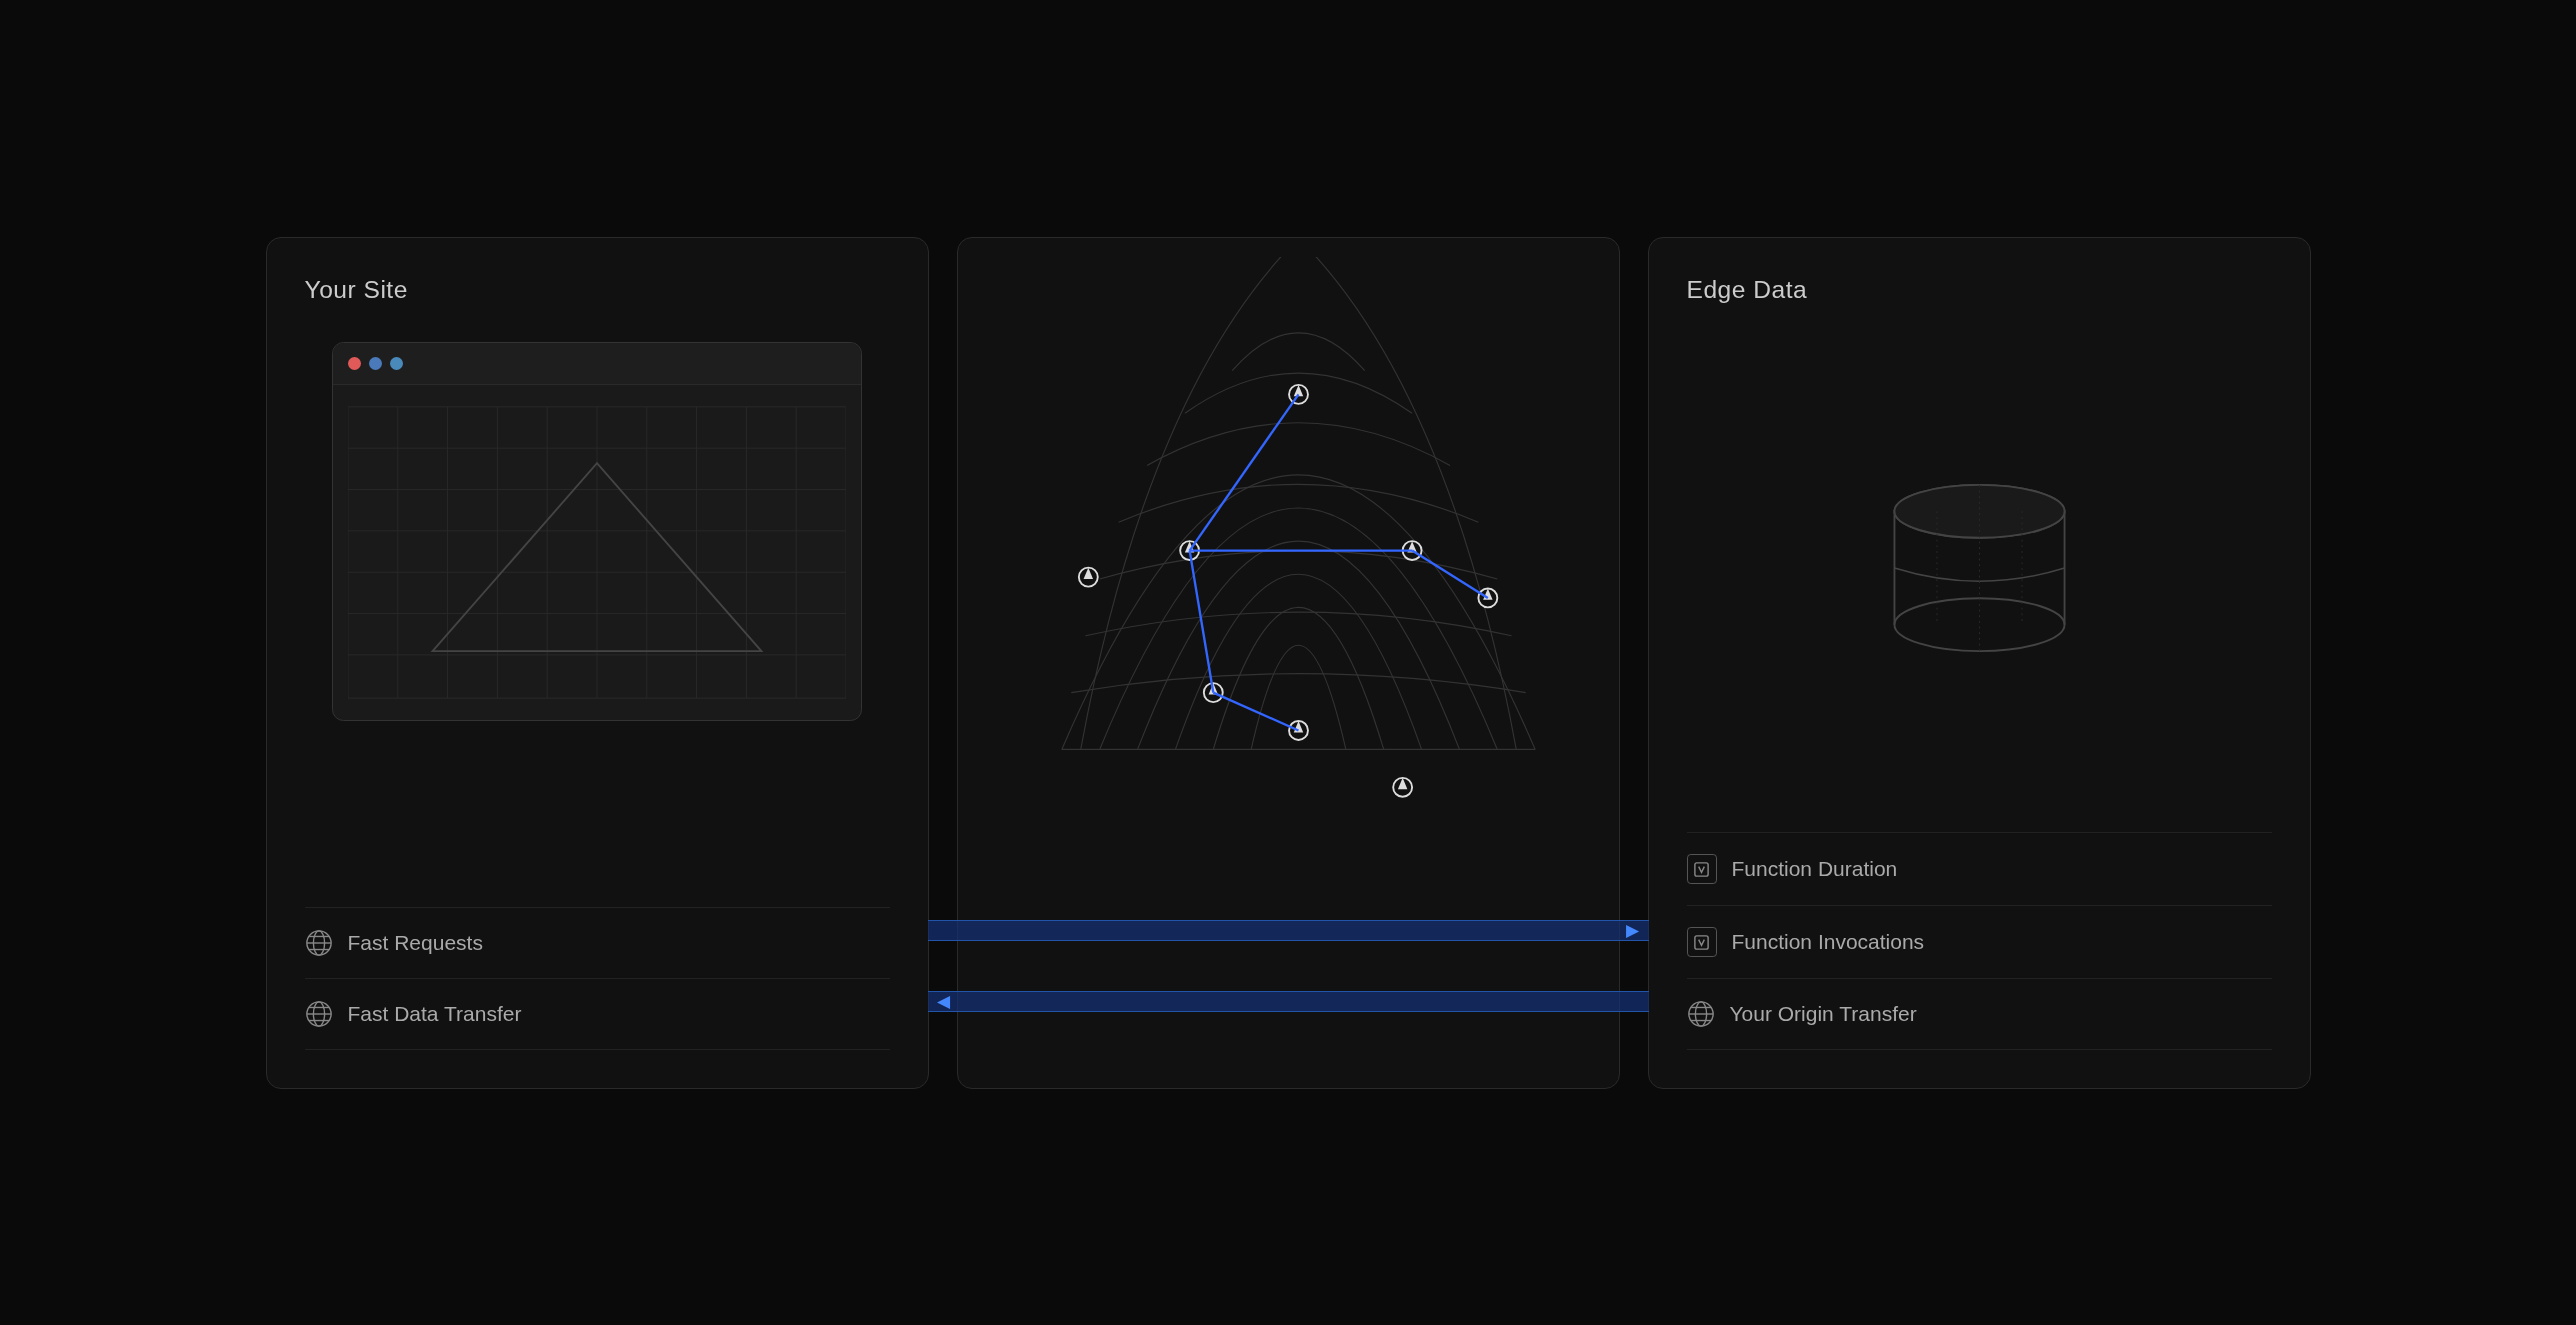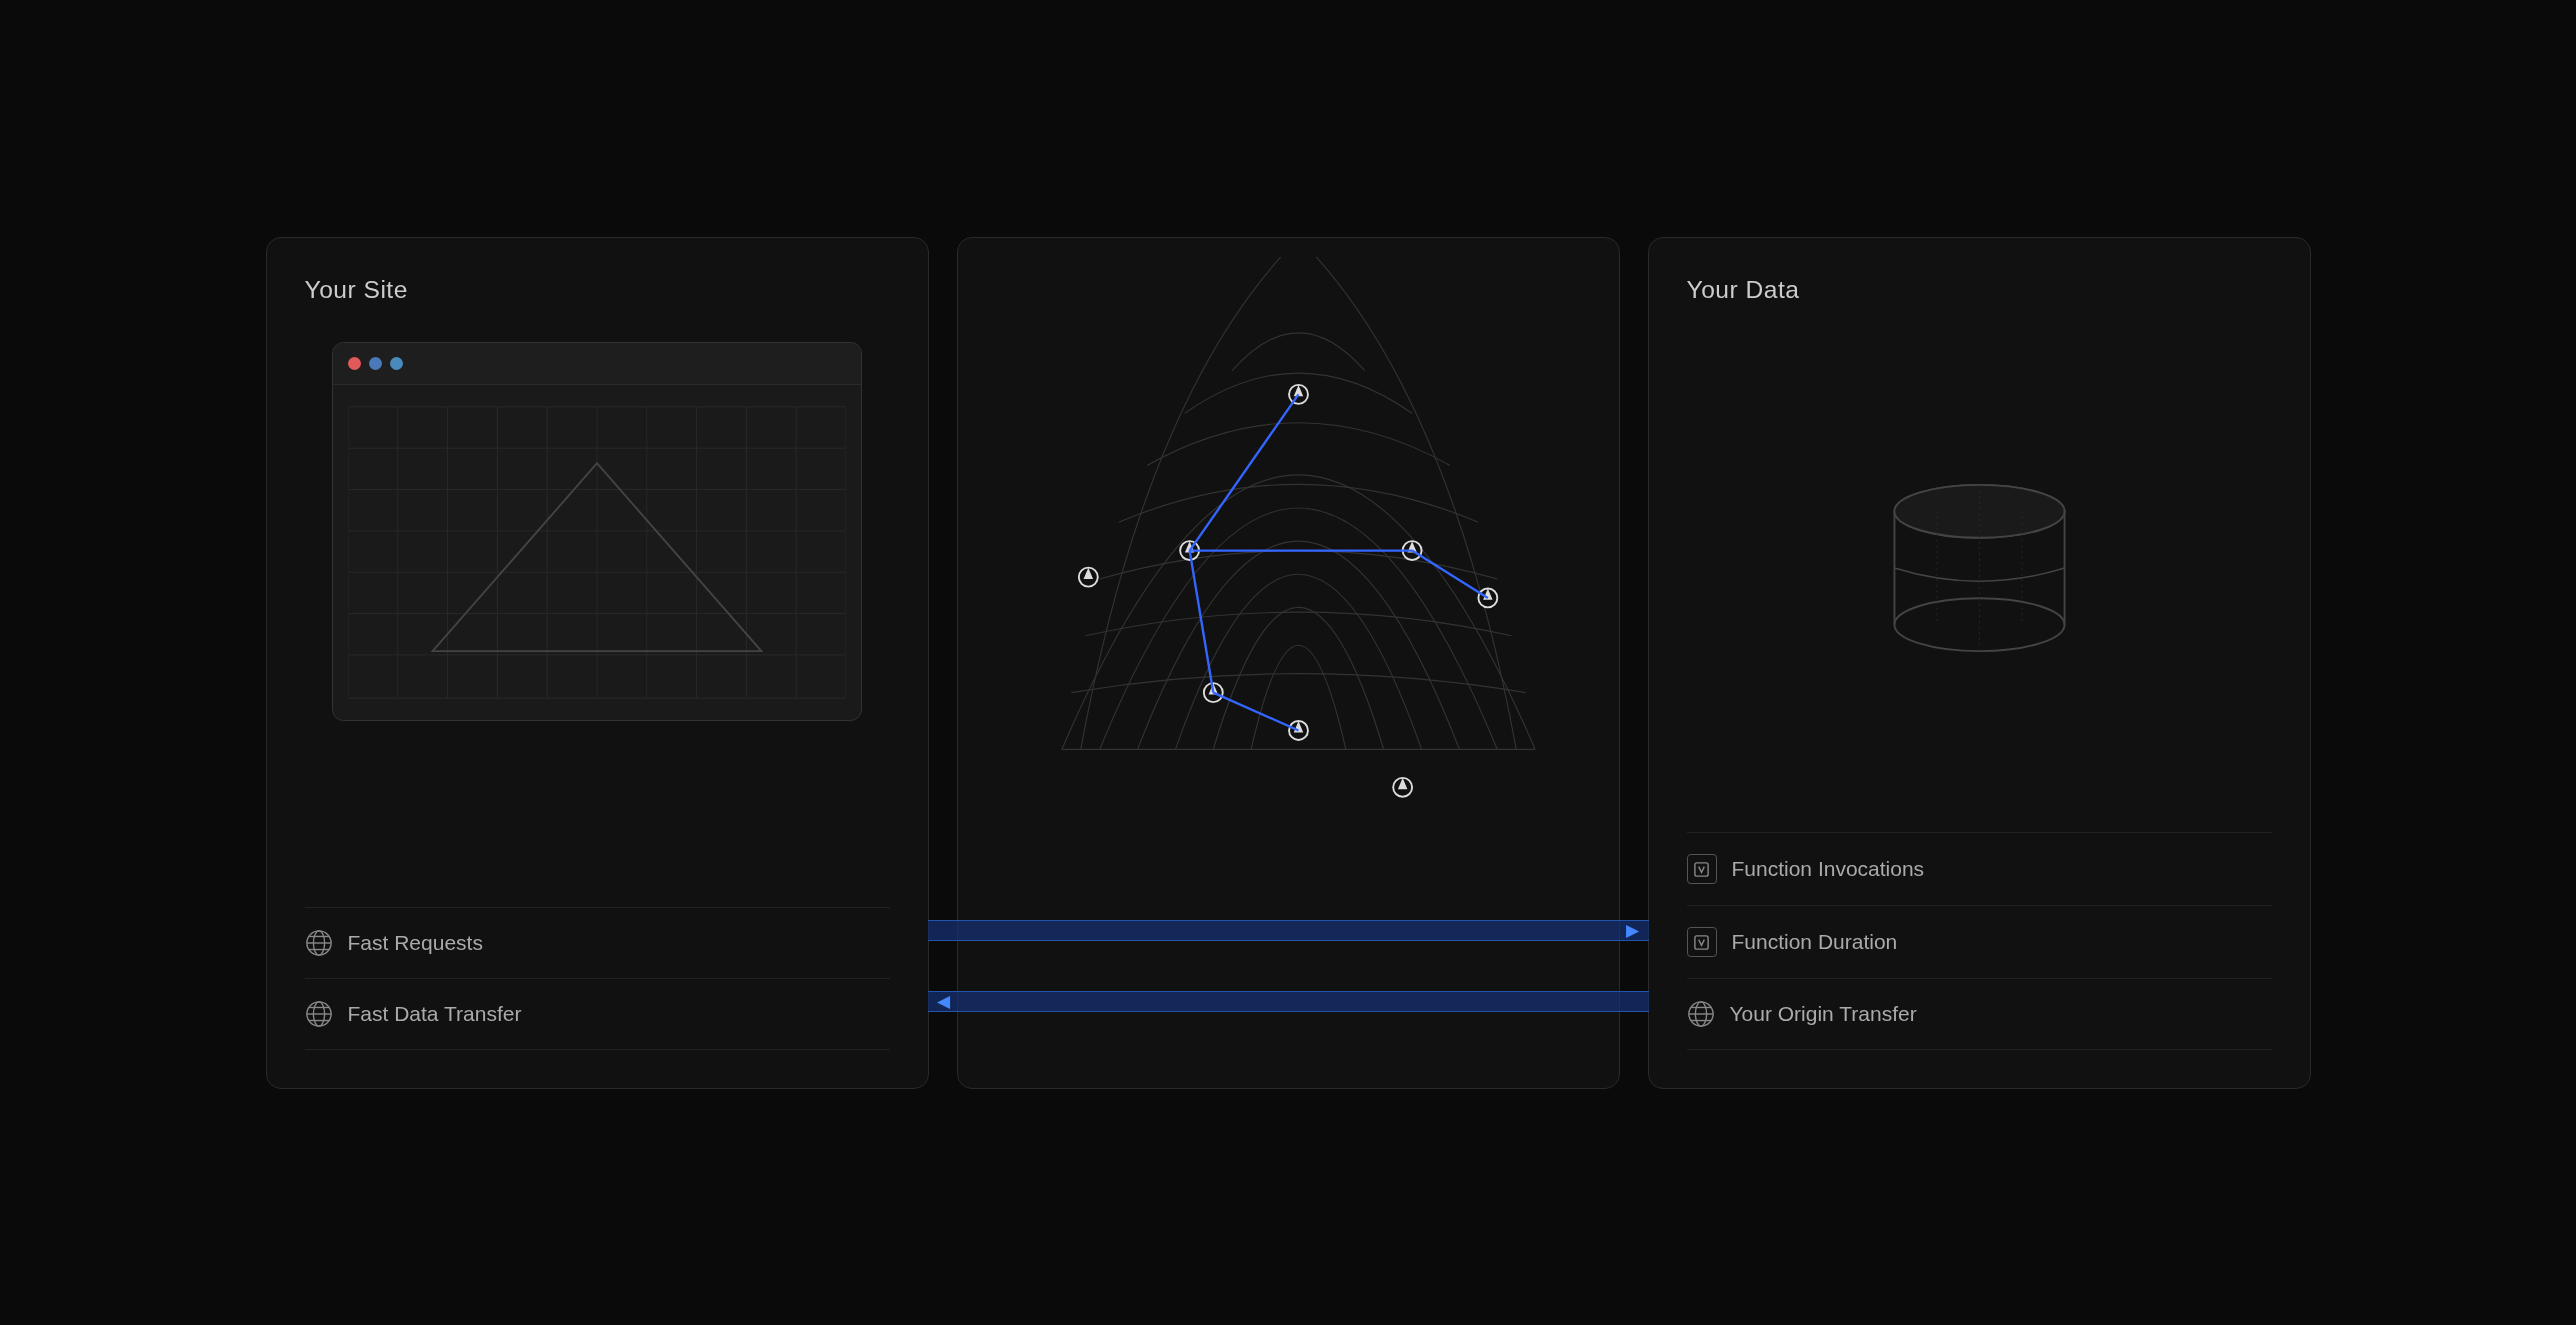--- a/index.html
+++ b/index.html
@@ -313,21 +313,21 @@
         <div style="position:absolute; right:9.5px; color:#4488ff; font-size:17px;">▶</div>
         <div style="position:absolute; left:9.5px; color:#4488ff; font-size:17px;"></div>
       </div>
 
       <div style="position:absolute; bottom:76px; left:-30px; right:-30px; height:21px; background:rgba(20,50,120,0.7); border-top:0.9px solid #2255aa; border-bottom:0.9px solid #2255aa; display:flex; align-items:center; z-index:20;">
         <div style="position:absolute; left:9.5px; color:#4488ff; font-size:17px;">◀</div>
       </div>
     </div>
 
     <div class="card card-right">
-      <div class="card-title">Your Data</div>
+      <div class="card-title">Edge Data</div>
 
       <div class="database-icon-container">
         <svg width="189" height="208" viewBox="0 0 200 220" fill="none">
 
           <ellipse cx="100" cy="50" rx="90" ry="28" fill="none" stroke="#444" stroke-width="2"></ellipse>
           <line x1="10" y1="50" x2="10" y2="170" stroke="#444" stroke-width="2"></line>
           <line x1="190" y1="50" x2="190" y2="170" stroke="#444" stroke-width="2"></line>
           <ellipse cx="100" cy="170" rx="90" ry="28" fill="none" stroke="#444" stroke-width="2"></ellipse>
 
           <path d="M 10,110 Q 100,138 190,110" stroke="#444" stroke-width="1.5" fill="none"></path>
@@ -341,30 +341,30 @@
       </div>
 
       <div class="right-metrics">
         <div class="right-metric-item">
           <div class="func-icon">
             <svg width="17" height="17" viewBox="0 0 18 18" fill="none" stroke="#888" stroke-width="1.5">
               <rect x="2" y="2" width="14" height="14" rx="2"></rect>
               <path d="M6,6 L9,12 L12,6" stroke="#888" stroke-width="1.5" fill="none"></path>
             </svg>
           </div>
-          <span class="metric-label">Function Invocations</span>
+          <span class="metric-label">Function Duration</span>
         </div>
         <div class="right-metric-item">
           <div class="func-icon">
             <svg width="17" height="17" viewBox="0 0 18 18" fill="none" stroke="#888" stroke-width="1.5">
               <rect x="2" y="2" width="14" height="14" rx="2"></rect>
               <path d="M6,6 L9,12 L12,6" stroke="#888" stroke-width="1.5" fill="none"></path>
             </svg>
           </div>
-          <span class="metric-label">Function Duration</span>
+          <span class="metric-label">Function Invocations</span>
         </div>
         <div class="right-metric-item">
           <svg class="globe-icon" viewBox="0 0 30 30" fill="none" stroke="#888" stroke-width="1.5">
             <circle cx="15" cy="15" r="13"></circle>
             <ellipse cx="15" cy="15" rx="6" ry="13"></ellipse>
             <line x1="2" y1="15" x2="28" y2="15"></line>
             <line x1="4" y1="8" x2="26" y2="8"></line>
             <line x1="4" y1="22" x2="26" y2="22"></line>
           </svg>
           <span class="metric-label">Your Origin Transfer</span>

